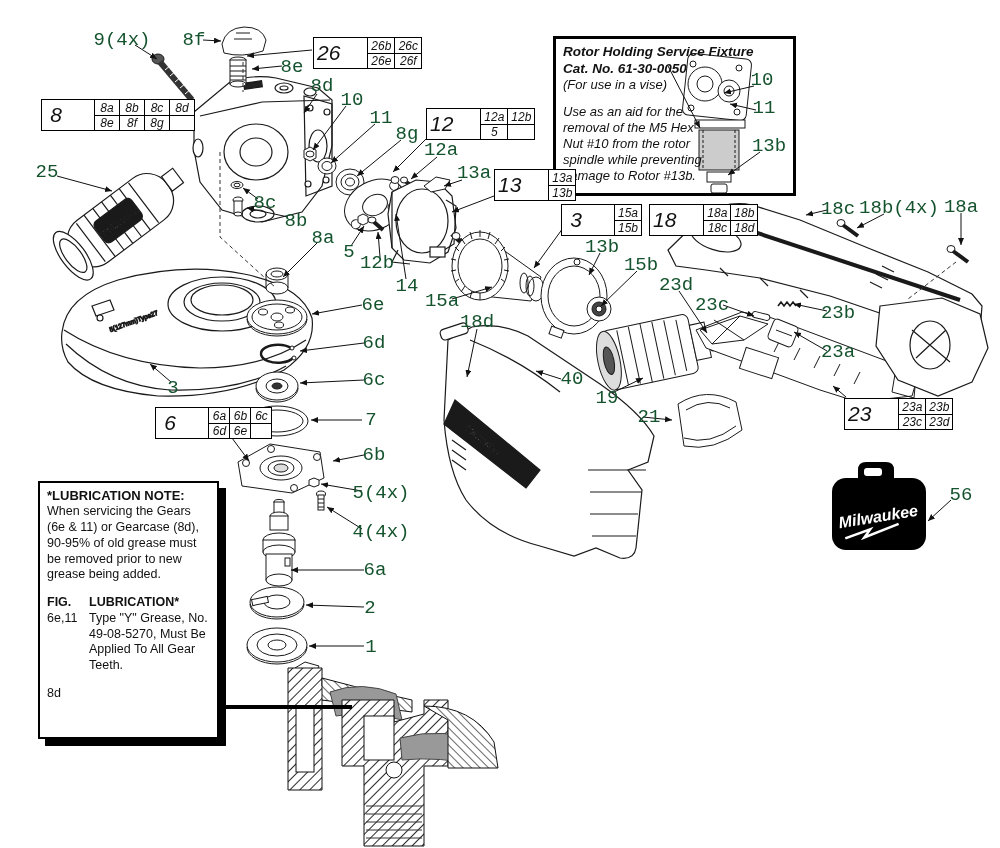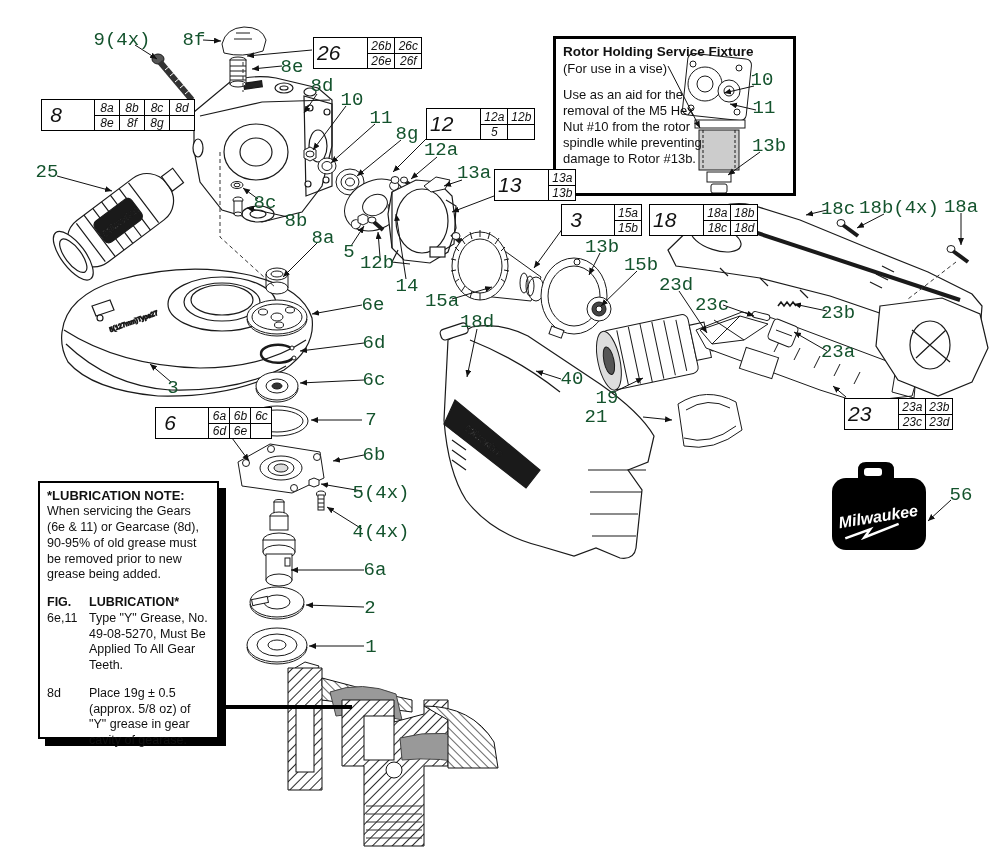--- a/index.html
+++ b/index.html
@@ -9,21 +9,21 @@
   .callout{position:absolute;transform:translate(-50%,-50%);font-size:19px;color:#14532d;
            white-space:nowrap;line-height:1;font-family:Liberation Mono, monospace;}
   .pbox{position:absolute;display:flex;background:#fff;border:1px solid #000;box-sizing:border-box;font-style:italic;}
   .pnum{display:flex;align-items:center;justify-content:center;font-size:21px;padding:0 3px;min-width:22px;}
   .pcells{display:grid;padding-left:24px;}
   .pcell{border-left:1px solid #000;font-size:12px;display:flex;align-items:center;
          justify-content:center;padding:0 2px;min-width:22px;height:15px;box-sizing:border-box;}
   .pcell.r2{border-top:1px solid #000;}
   .notebox{position:absolute;box-sizing:border-box;border:3px solid #000;background:transparent;
            padding:5px 7px;font-size:13px;line-height:1.24;}
-  #fixture-box{left:553px;top:36px;width:243px;height:160px;}
+  #fixture-box{left:553px;top:36px;width:243px;height:160px;font-style:italic;}
   #fixture-box .t{font-weight:bold;font-size:13.5px;}
   #fixture-box .body{width:152px;margin-top:10px;}
   #lube-box{left:38px;top:481px;width:181px;height:258px;border-width:2px;
             box-shadow:7px 7px 0 #000;background:#fff;font-size:12.5px;line-height:1.26;}
   #lube-box .t{font-weight:bold;font-size:13px;}
   .lubetable{display:grid;grid-template-columns:38px 1fr;column-gap:4px;margin-top:12px;}
   .lubetable .hdr{font-weight:bold;}
   .lubetable .row2{margin-top:12px;}
 </style>
 </head>
@@ -431,34 +431,34 @@
     <line x1="232" y1="438" x2="249" y2="461" marker-end="url(#arr)"></line>
     <line x1="668" y1="66" x2="700" y2="128" marker-end="url(#arr)"></line>
     <line x1="754" y1="86" x2="724" y2="93" marker-end="url(#arr)"></line>
     <line x1="756" y1="110" x2="730" y2="104" marker-end="url(#arr)"></line>
     <line x1="760" y1="152" x2="728" y2="175" marker-end="url(#arr)"></line>
   </g>
 </svg>
 
 <div class="notebox" id="fixture-box">
   <div class="t">Rotor Holding Service Fixture</div>
+  <div class="t">Cat. No. 61-30-0050</div>
   <div>(For use in a vise)</div>
   <div class="body">Use as an aid for the removal of the M5 Hex Nut #10 from the rotor spindle while preventing damage to Rotor #13b.</div>
 </div>
 
 <div class="notebox" id="lube-box">
   <div class="t">*LUBRICATION NOTE:</div>
   <div>When servicing the Gears (6e &amp; 11) or Gearcase (8d), 90-95% of old grease must be removed prior to new grease being added.</div>
   <div class="lubetable">
     <div class="hdr">FIG.</div>
     <div class="hdr">LUBRICATION*</div>
     <div>6e,11</div>
     <div>Type "Y" Grease, No. 49-08-5270, Must Be Applied To All Gear Teeth.</div>
     <div class="row2">8d</div>
-    <div class="row2">Place 19g ± 0.5 (approx. 5/8 oz) of "Y" grease in gear cavity of gearase.</div>
   </div>
 </div>
 
 <div class="pbox" style="left:41px;top:99px">
   <div class="pnum">8</div>
   <div class="pcells" style="grid-template-columns:repeat(4,25px)">
     <div class="pcell">8a</div>
     <div class="pcell">8b</div>
     <div class="pcell">8c</div>
     <div class="pcell">8d</div>
@@ -558,21 +558,21 @@
 <div class="callout" style="left:641px;top:265px">15b</div>
 <div class="callout" style="left:838px;top:209px">18c</div>
 <div class="callout" style="left:899px;top:208px">18b(4x)</div>
 <div class="callout" style="left:961px;top:207px">18a</div>
 <div class="callout" style="left:676px;top:285px">23d</div>
 <div class="callout" style="left:712px;top:305px">23c</div>
 <div class="callout" style="left:838px;top:313px">23b</div>
 <div class="callout" style="left:838px;top:352px">23a</div>
 <div class="callout" style="left:572px;top:379px">40</div>
 <div class="callout" style="left:607px;top:398px">19</div>
-<div class="callout" style="left:596px;top:417px">21</div>
+<div class="callout" style="left:649px;top:417px">21</div>
 <div class="callout" style="left:477px;top:322px">18d</div>
 <div class="callout" style="left:173px;top:388px">3</div>
 <div class="callout" style="left:373px;top:305px">6e</div>
 <div class="callout" style="left:374px;top:343px">6d</div>
 <div class="callout" style="left:374px;top:380px">6c</div>
 <div class="callout" style="left:371px;top:420px">7</div>
 <div class="callout" style="left:374px;top:455px">6b</div>
 <div class="callout" style="left:381px;top:493px">5(4x)</div>
 <div class="callout" style="left:381px;top:532px">4(4x)</div>
 <div class="callout" style="left:375px;top:570px">6a</div>

